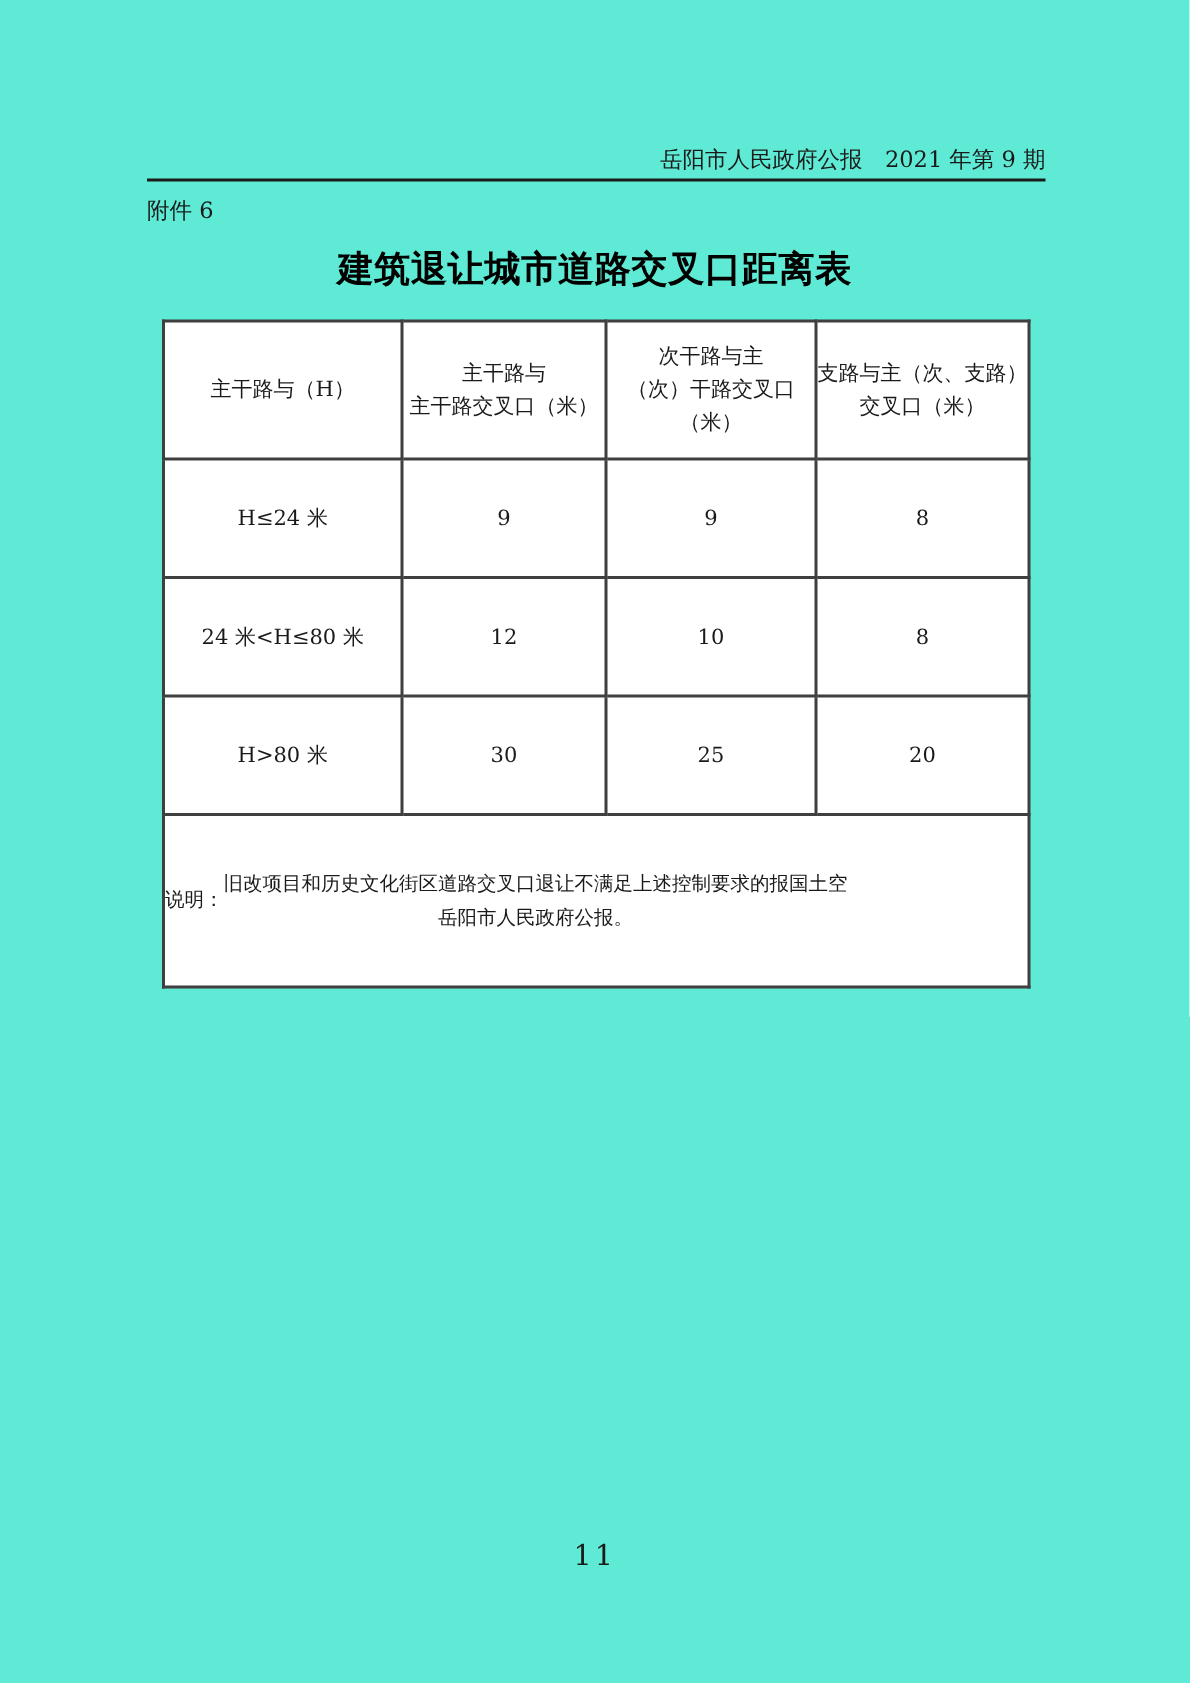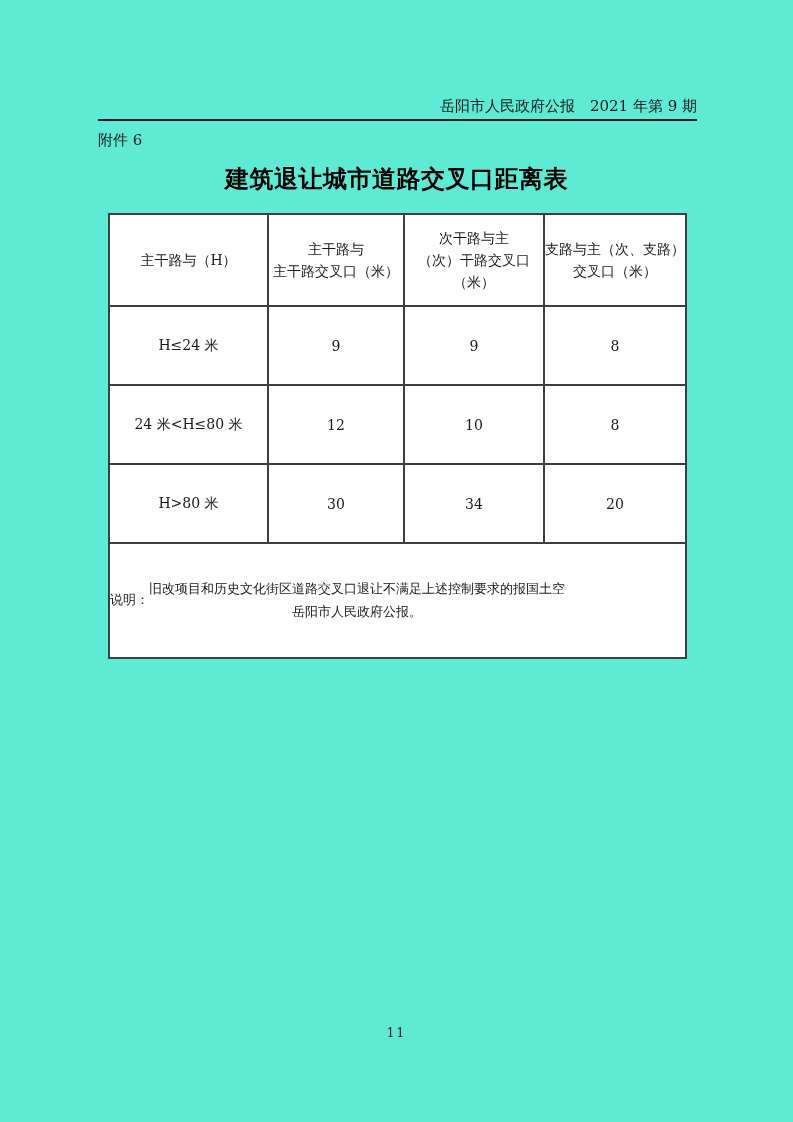--- a/index.html
+++ b/index.html
@@ -93,21 +93,21 @@
   .note-lines span {
     display: block;
     white-space: nowrap;
   }
   .page-number {
     position: absolute;
     top: 1026px;
     left: 0;
     width: 100%;
     text-align: center;
-    font-size: 12px;
+    font-size: 19px;
     letter-spacing: 2px;
   }
 </style>
 </head>
 <body>
 
 <div class="page">
 
   <div class="gazette-header">
     <span>岳阳市人民政府公报　2021 年第 9 期</span>
@@ -155,21 +155,21 @@
       </tr>
       <tr class="data-row">
         <td>24 米&lt;H≤80 米</td>
         <td>12</td>
         <td>10</td>
         <td>8</td>
       </tr>
       <tr class="data-row">
         <td>H&gt;80 米</td>
         <td>30</td>
-        <td>34</td>
+        <td>25</td>
         <td>20</td>
       </tr>
       <tr class="note-row">
         <td class="note-cell" colspan="4">
           <div class="note">
             <span class="note-label">说明：</span>
             <span class="note-lines">
               <span>旧改项目和历史文化街区道路交叉口退让不满足上述控制要求的报国土空</span>
               <span>岳阳市人民政府公报。</span>
             </span>

